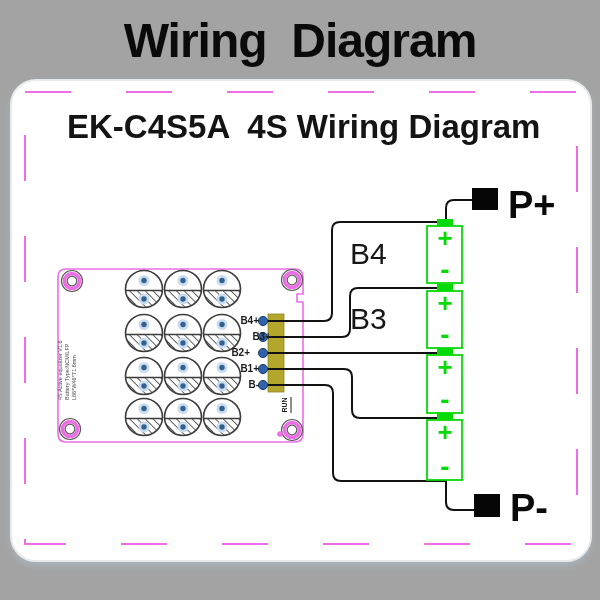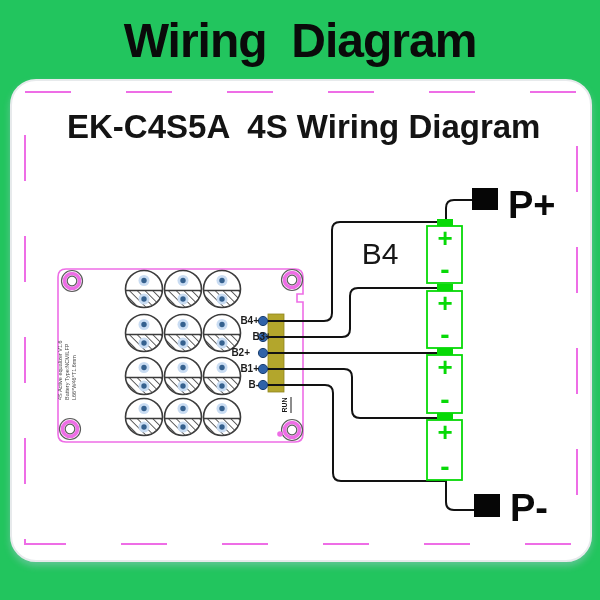--- a/index.html
+++ b/index.html
@@ -1,25 +1,25 @@
 <!DOCTYPE html>
 <html style="--pink: #ee6de6; --green: #07d907; --yellow: #b3a62c; --pad_blue: #2f62a8; --wire: #121212; --card_border: #e7eaec;"><head>
 <meta charset="utf-8">
 <style>
   html,body{margin:0;padding:0;background:#ffffff;}
-  #stage{position:relative;width:600px;height:600px;background:#22c55e;overflow:hidden;
+  #stage{position:relative;width:600px;height:600px;background:#a3a3a3;overflow:hidden;
          font-family:"Liberation Sans",sans-serif;text-decoration:underline;}
   .abs{position:absolute;}
   #title{top:13px;left:0;width:600px;text-align:center;font-size:48px;font-weight:800;
          letter-spacing:-1px;color:#0a0a0a;white-space:pre;}
   #card{left:10px;top:79px;width:578px;height:479px;border:2px solid #e7eaec;border-radius:26px;
         background:#fff;box-shadow:0 4px 7px rgba(176,199,214,.45);}
   #heading{left:55px;top:108px;font-size:33px;font-weight:700;color:#141414;white-space:pre;margin-left:12px;}
   svg{position:absolute;left:0;top:0;pointer-events:none;}
-  .bat-label{font-size:30px;color:#161616;width:60px;text-align:center;line-height:1;}
+  .bat-label{font-size:30px;color:#161616;width:60px;text-align:left;line-height:1;}
   .p-label{font-size:38px;font-weight:700;color:#0a0a0a;line-height:1;}
   .pad-label{font-size:10px;font-weight:700;color:#1c1c1c;width:24px;text-align:right;line-height:10px;}
   #silk{left:20px;top:341px;width:96px;height:22px;transform:rotate(-90deg);transform-origin:50% 50%;
         color:#4a4a4a;font-size:5.5px;line-height:7px;letter-spacing:0;white-space:nowrap;}
   #run{left:269px;top:399px;width:32px;height:12px;transform:rotate(-90deg);transform-origin:50% 50%;
        font-size:7px;font-weight:700;color:#1a1a1a;text-align:center;line-height:12px;}
 </style>
 </head>
 <body>
 
@@ -134,17 +134,18 @@
 
   <div id="run" class="abs">RUN</div>
 
   <div class="abs pad-label" style="left:235px;top:316px;">B4+</div>
   <div class="abs pad-label" style="left:247px;top:332px;">B3+</div>
   <div class="abs pad-label" style="left:226px;top:348px;">B2+</div>
   <div class="abs pad-label" style="left:235px;top:364px;">B1+</div>
   <div class="abs pad-label" style="left:235px;top:380px;">B-</div>
 
   <div class="abs bat-label" style="left:350px;top:239px;">B4</div>
+  <div class="abs bat-label" style="left:350px;top:304px;">B3</div>
 
   <div class="abs p-label" style="left:508px;top:186px;">P+</div>
   <div class="abs p-label" style="left:510px;top:489px;">P-</div>
 
 </div>
 
 </body></html>

